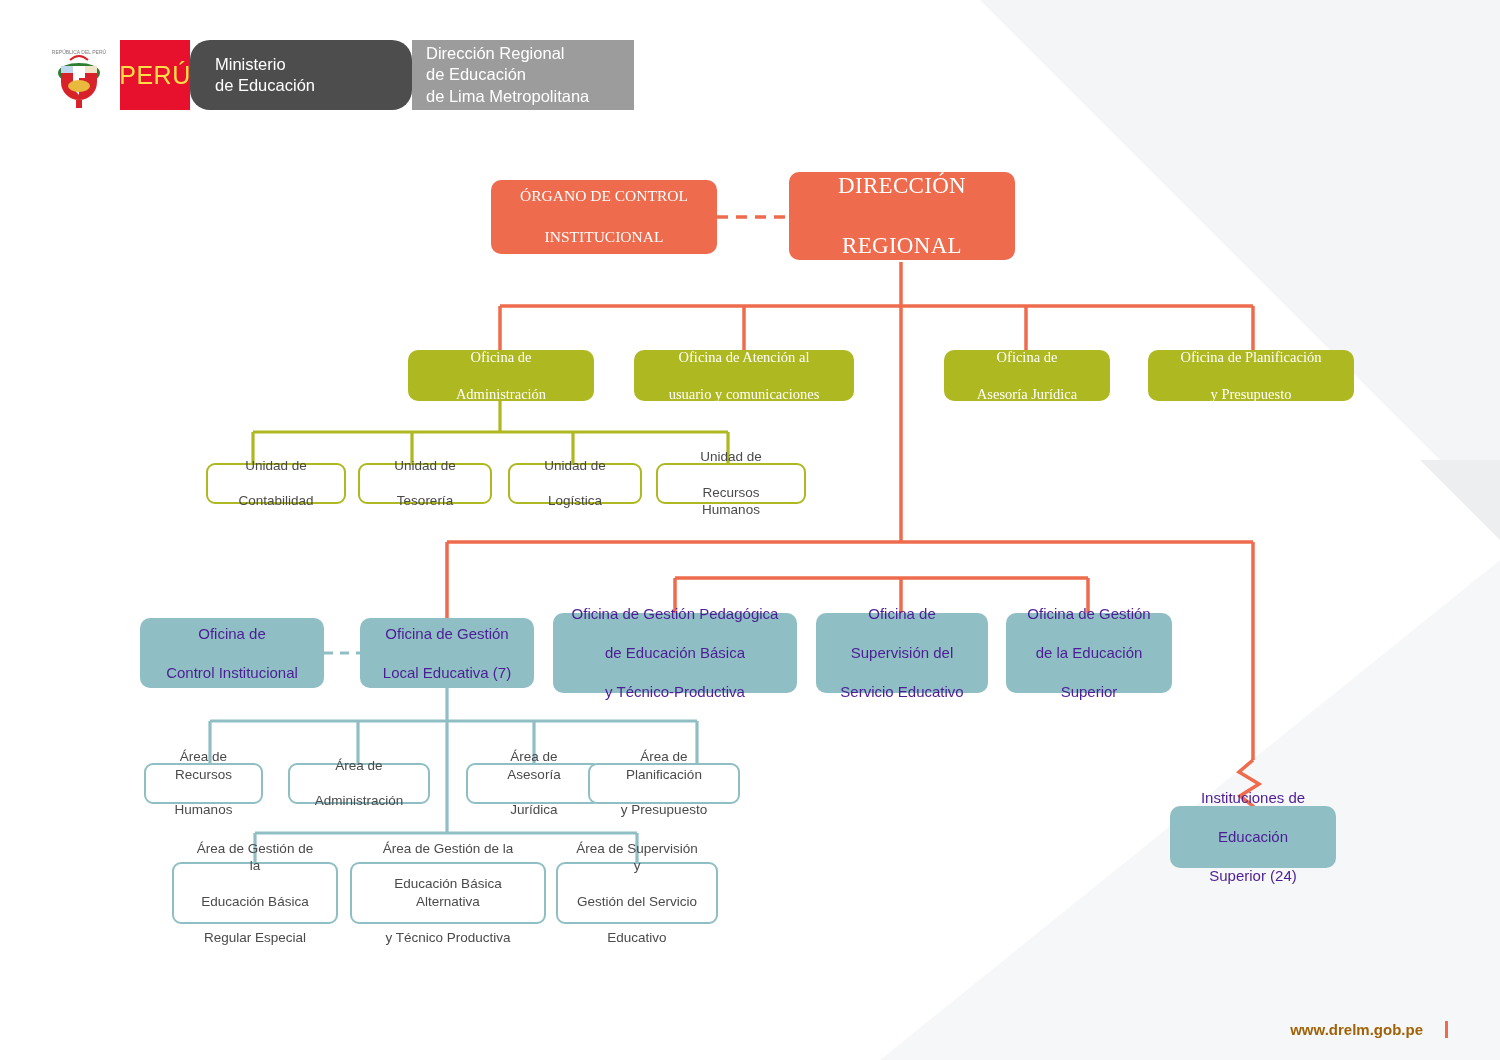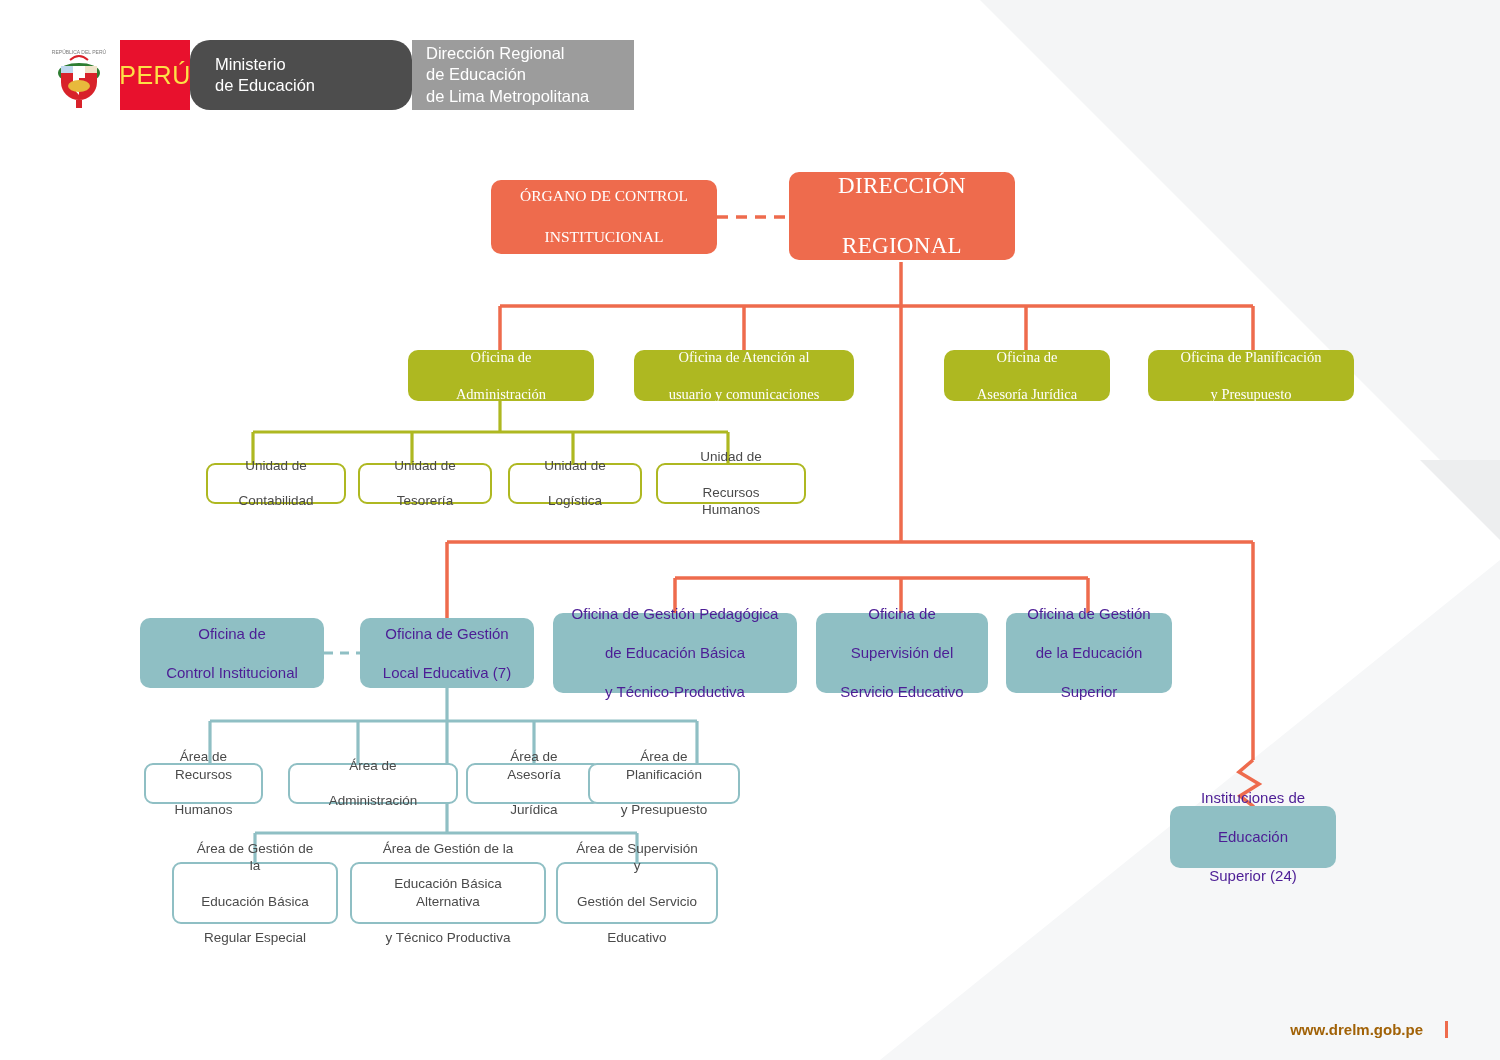--- a/index.html
+++ b/index.html
@@ -182,21 +182,21 @@
 </div>
 
 <div class="node n-blue" style="left:1006px;top:613px;width:166px;height:80px;">
   <span><span>Oficina de Gestión</span><br><span>de la Educación</span><br><span>Superior</span></span>
 </div>
 
 <div class="node n-white-blue" style="left:144px;top:763px;width:119px;height:41px;">
   <span><span>Área de Recursos</span><br><span>Humanos</span></span>
 </div>
 
-<div class="node n-white-blue" style="left:288px;top:763px;width:170px;height:41px;">
+<div class="node n-white-blue" style="left:288px;top:763px;width:142px;height:41px;">
   <span><span>Área de</span><br><span>Administración</span></span>
 </div>
 
 <div class="node n-white-blue" style="left:466px;top:763px;width:136px;height:41px;">
   <span><span>Área de Asesoría</span><br><span>Jurídica</span></span>
 </div>
 
 <div class="node n-white-blue" style="left:588px;top:763px;width:152px;height:41px;">
   <span><span>Área de Planificación</span><br><span>y Presupuesto</span></span>
 </div>

